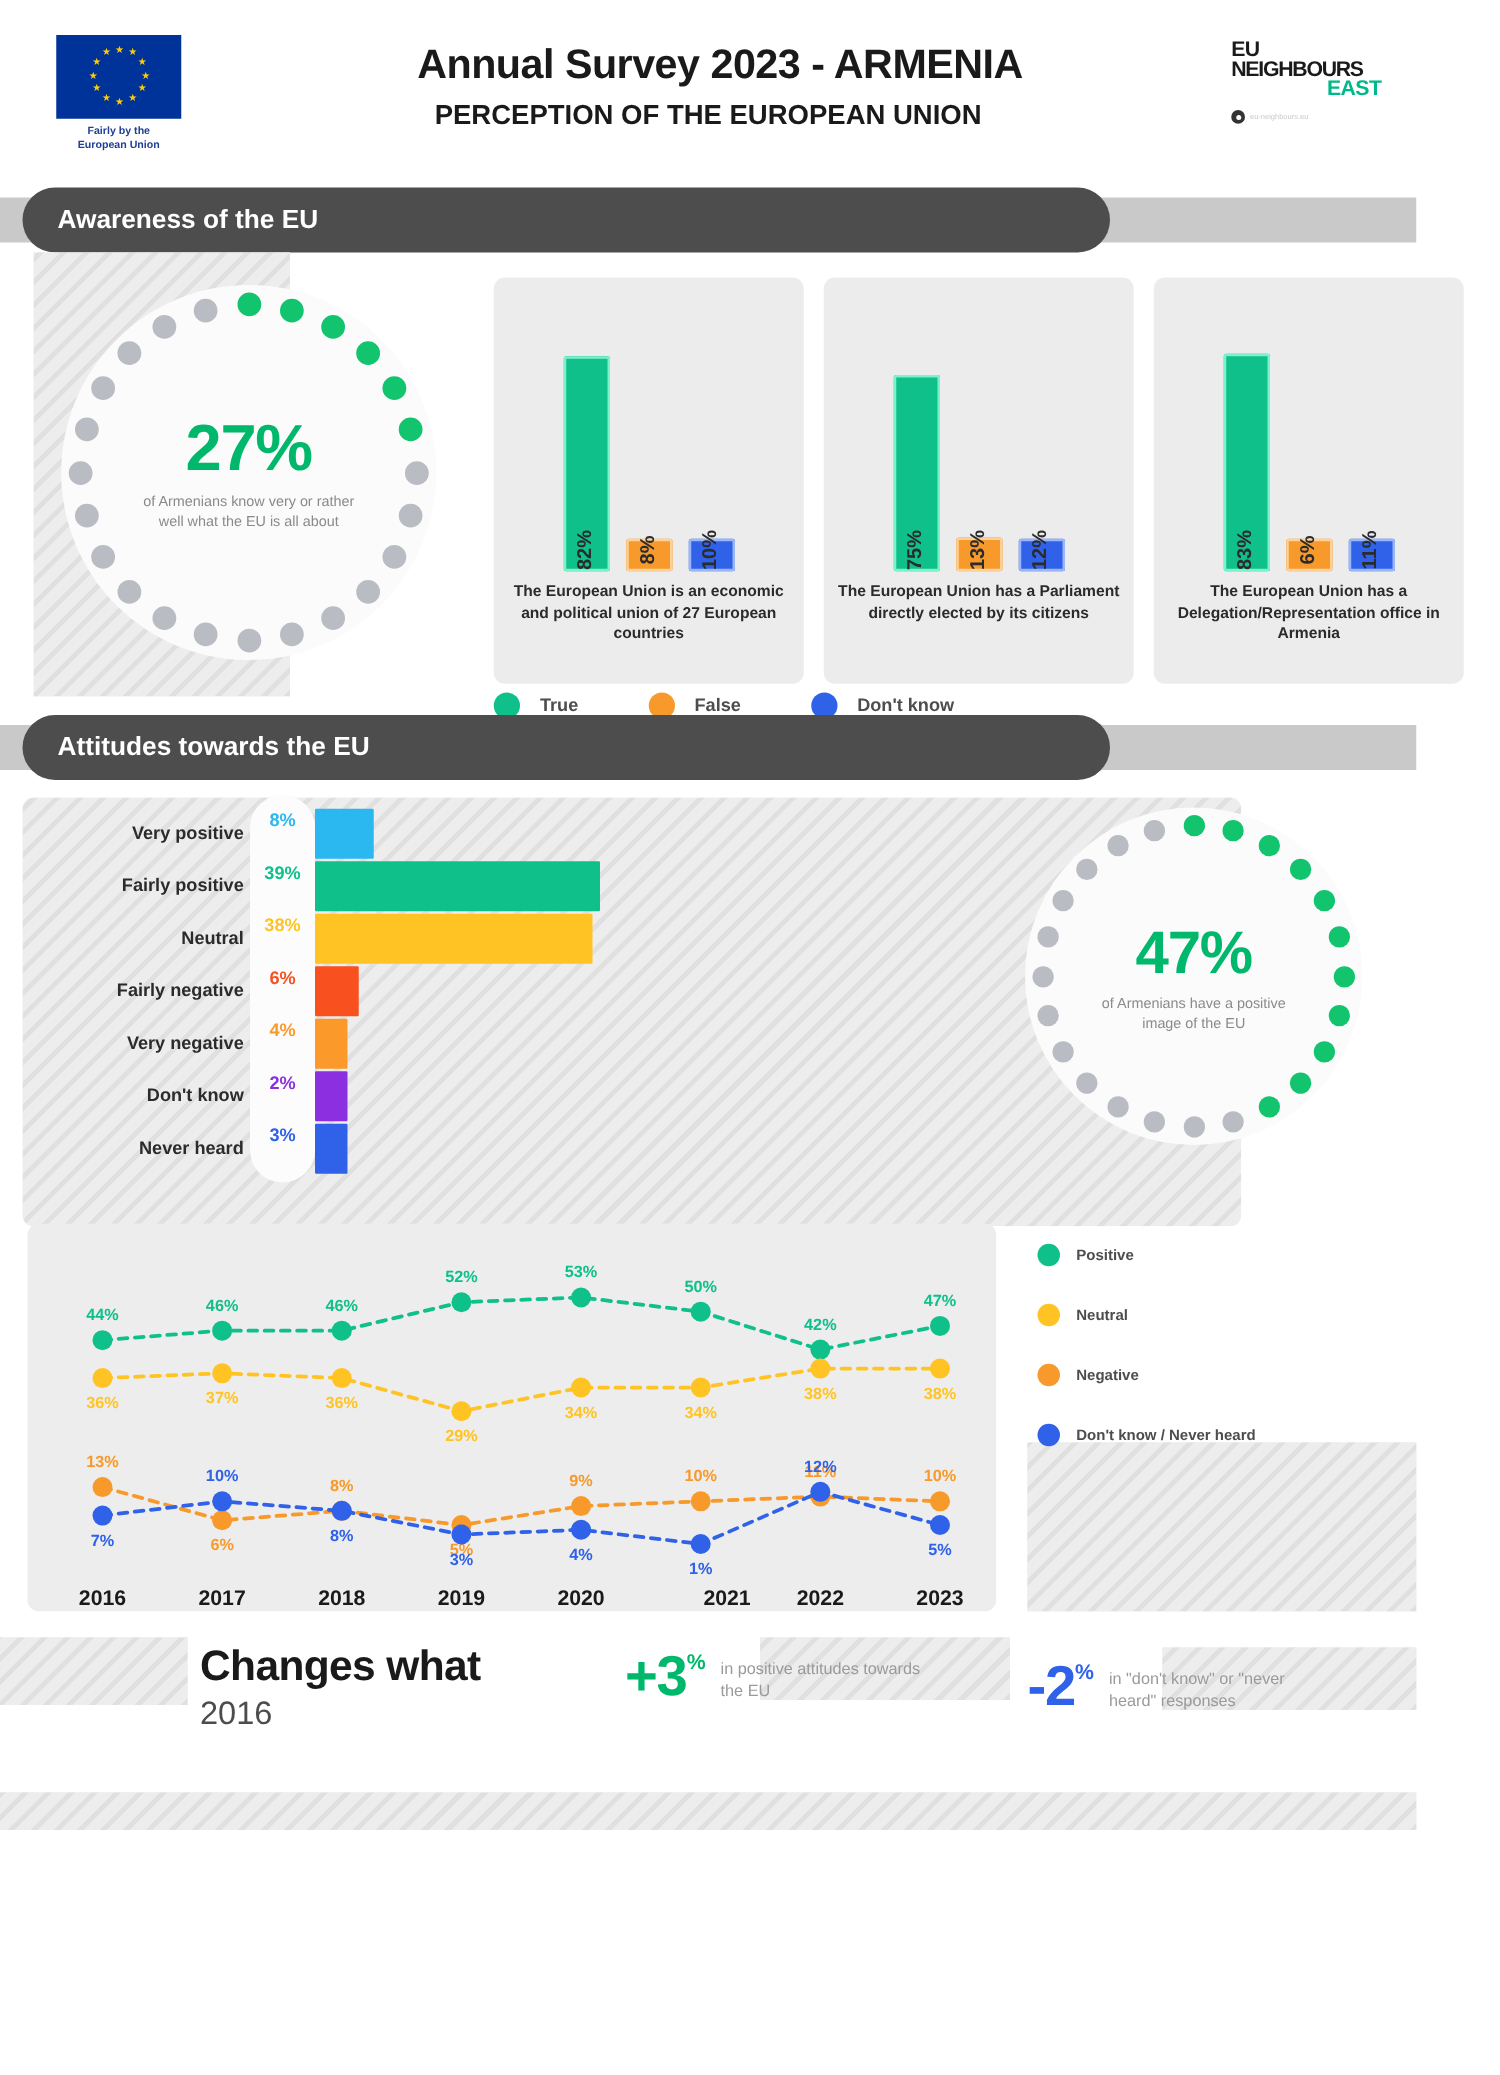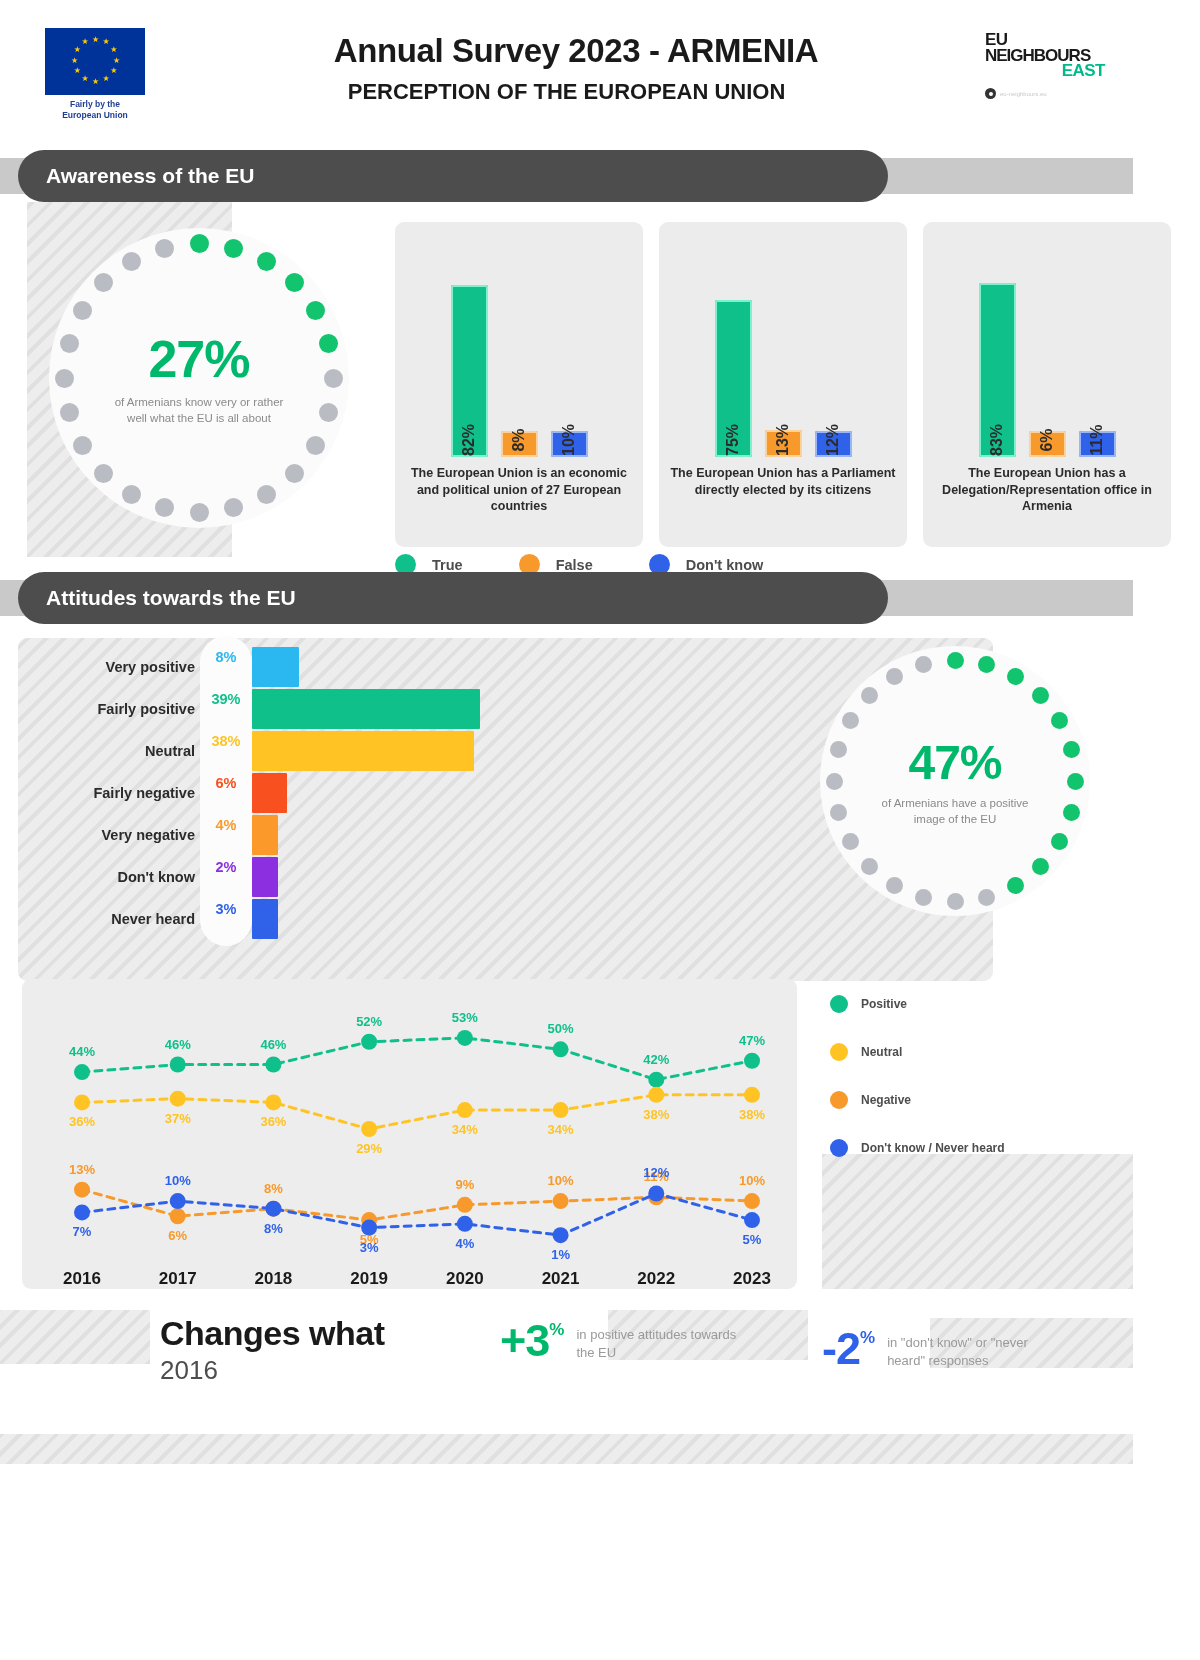--- a/index.html
+++ b/index.html
@@ -437,21 +437,21 @@
         <text x="634.2857142857142" y="198.48275862068965" text-anchor="middle" font-size="13" font-weight="bold" font-family="&quot;Liberation Sans&quot;, sans-serif" fill="#2f62e8">12%</text>
         <circle cx="730" cy="241.03448275862067" r="8" fill="#2f62e8"></circle>
         <text x="730" y="265.0344827586207" text-anchor="middle" font-size="13" font-weight="bold" font-family="&quot;Liberation Sans&quot;, sans-serif" fill="#2f62e8">5%</text>
       </svg>
     <div class="lc-years" id="lcyears" style="display: block; position: absolute;">
         <div class="lc-year" style="position: absolute; left: 20px; width: 80px;">2016</div>
         <div class="lc-year" style="position: absolute; left: 115.714px; width: 80px;">2017</div>
         <div class="lc-year" style="position: absolute; left: 211.429px; width: 80px;">2018</div>
         <div class="lc-year" style="position: absolute; left: 307.143px; width: 80px;">2019</div>
         <div class="lc-year" style="position: absolute; left: 402.857px; width: 80px;">2020</div>
-        <div class="lc-year" style="position: absolute; left: 498.571px; width: 80px;">2021</div>
+        <div class="lc-year" style="position: absolute; left: 498.571px; width: 80px; text-align: right;">2021</div>
         <div class="lc-year" style="position: absolute; left: 594.286px; width: 80px;">2022</div>
         <div class="lc-year" style="position: absolute; left: 690px; width: 80px;">2023</div>
       </div>
     <div class="lc-legend" id="lclegend">
         <div class="lcl-item">
           <span class="lcl-dot" style="background: rgb(15, 192, 138);"></span>
           <span class="lcl-txt">Positive</span>
         </div>
         <div class="lcl-item">
           <span class="lcl-dot" style="background: rgb(255, 196, 35);"></span>

